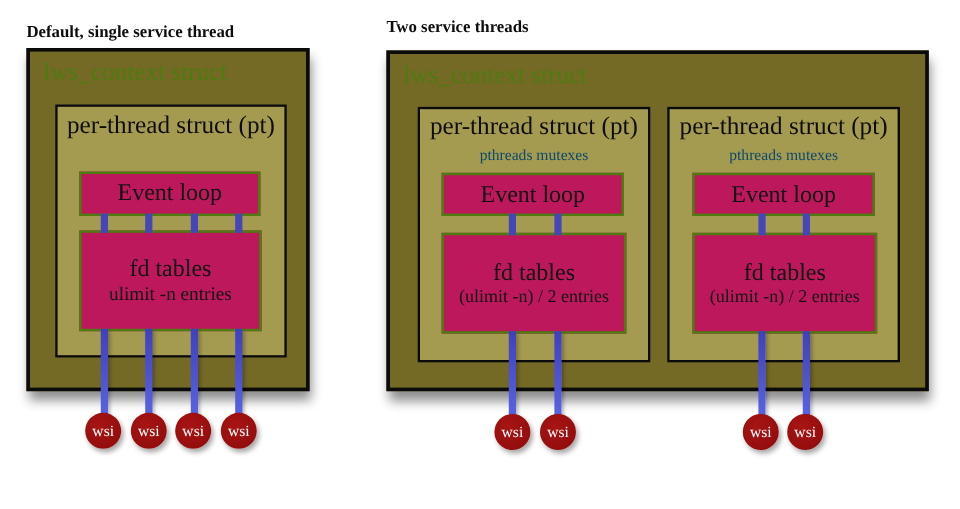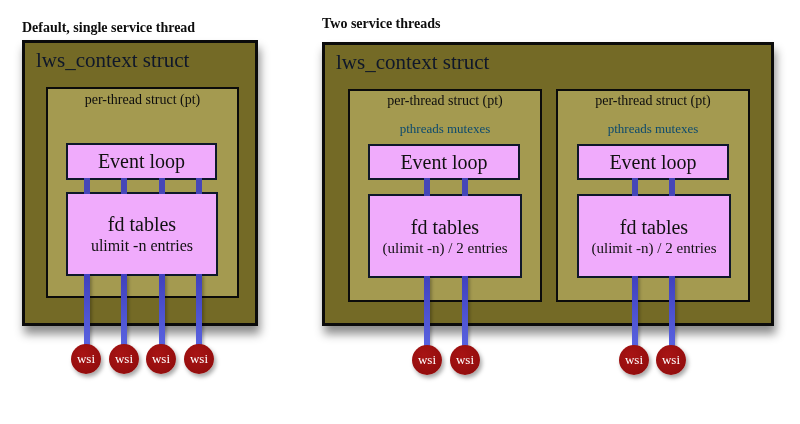--- a/index.html
+++ b/index.html
@@ -14,36 +14,36 @@
   .diagram-title{
     font-size:14px;font-weight:bold;color:#0d0d0d;white-space:nowrap;
   }
   .outer-box{
     background:#746a26;
     border:3px solid #0b0b0b;
     box-shadow:2px 8px 9px rgba(0,0,0,0.45);
     z-index:1;
   }
   .lws-label{
-    font-size:21px;color:#0f172a;white-space:nowrap;z-index:2;
+    font-size:21px;color:#4d7c0f;white-space:nowrap;z-index:2;
   }
   .pt-box{
     background:#a49a50;
     border:2px solid #0b0b0b;
     z-index:2;
   }
   .pt-label{
-    font-size:14px;color:#0d0d0d;text-align:center;white-space:nowrap;z-index:3;
+    font-size:21px;color:#0d0d0d;text-align:center;white-space:nowrap;z-index:3;
   }
   .mutex-label{
     font-size:13px;color:#0c4a6e;text-align:center;white-space:nowrap;z-index:3;
   }
   .yellow-box{
-    background:#f0abfc;
-    border:2px solid #0f172a;
+    background:#be185d;
+    border:2px solid #4d7c0f;
     display:flex;flex-direction:column;align-items:center;justify-content:center;
     z-index:3;
   }
   .yellow-box .main-line{font-size:20px;color:#111;white-space:nowrap;line-height:1.15;}
   .yellow-box .sub-line{font-size:15px;color:#111;white-space:nowrap;line-height:1.2;}
   .connector-short{
     width:6px;background:#4646b8;z-index:5;
   }
   .connector-long{
     width:6px;

